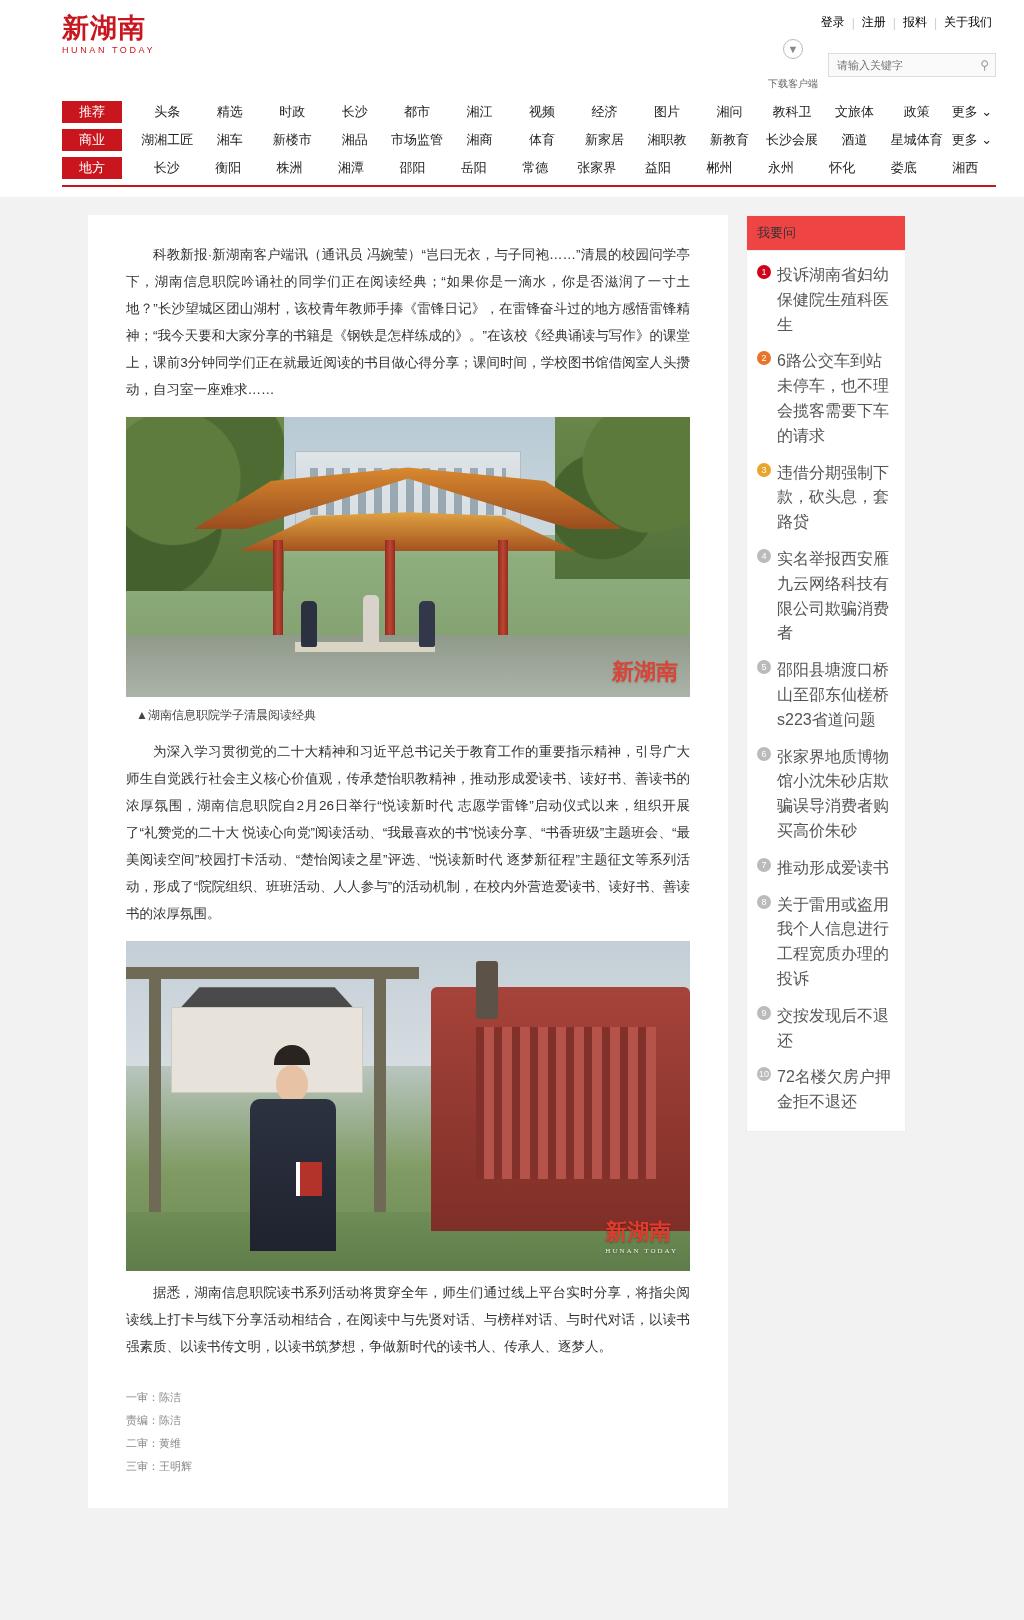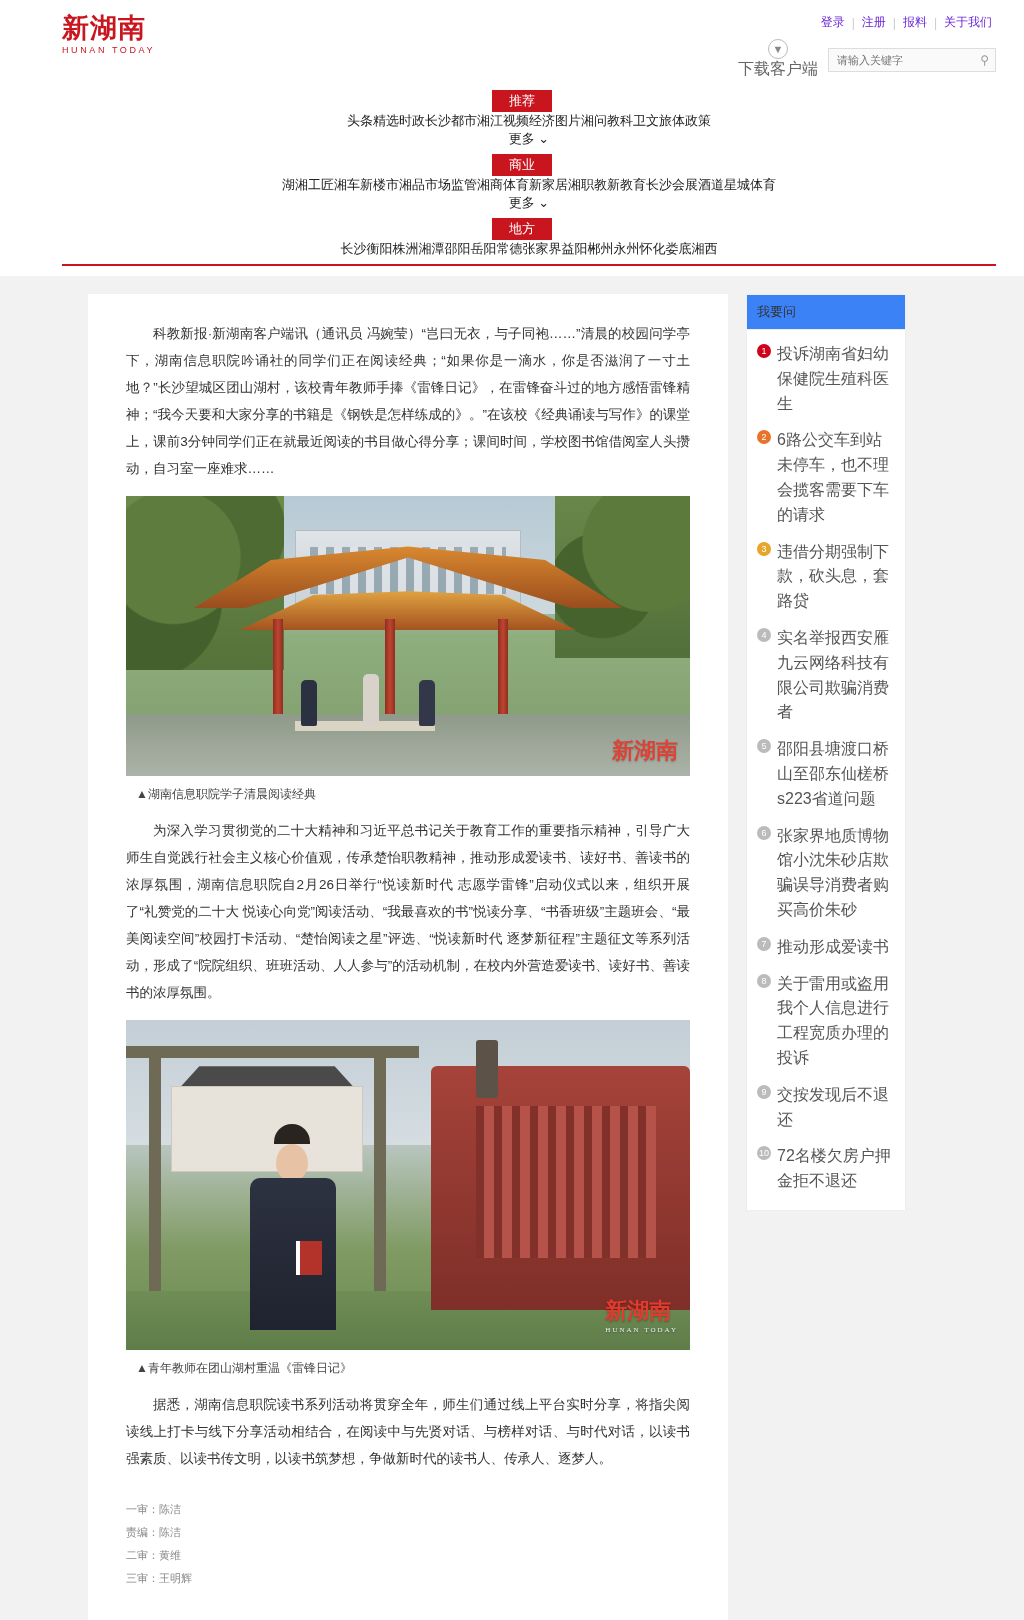--- a/index.html
+++ b/index.html
@@ -21,43 +21,43 @@
     font-family: "Liberation Serif", "DejaVu Serif", serif;
     font-size: 27px; font-weight: bold; color: #c9151e; letter-spacing: 1px;
     line-height: 1.05;
   }
   .logo-en { font-size: 9px; color: #c9151e; letter-spacing: 2.6px; margin-top: 3px; }
   .header-right { margin-left: auto; width: 320px; }
   .header-links {
     display: flex; justify-content: flex-end; align-items: center;
     font-size: 12px; color: #444; gap: 7px; padding-right: 4px;
   }
-  .header-links a { color: #6d28d9; text-decoration: none; }
+  .header-links a { color: #000000; text-decoration: none; }
   .sep { color: #ccc; }
   .header-row2 { display: flex; align-items: center; justify-content: flex-end; margin-top: 8px; }
   .app-block { display: flex; flex-direction: column; align-items: center; margin-right: 10px; }
   .app-circle {
     width: 20px; height: 20px; border-radius: 50%; border: 1px solid #bbb;
     display: flex; align-items: center; justify-content: center;
     font-size: 11px; color: #888;
   }
-  .app-text { font-size: 16px; color: #666; margin-top: 0; }
+  .app-text { font-size: 10px; color: #666; margin-top: 18px; }
   .search-box {
     width: 168px; height: 24px; border: 1px solid #ddd; background: #fafafa;
     display: flex; align-items: center; padding: 0 6px;
   }
   .search-box input {
     border: 0; outline: 0; background: transparent; font-size: 11px;
     color: #999; width: 140px; font-family: "Liberation Sans", sans-serif;
   }
   .search-icon { margin-left: auto; color: #999; font-size: 12px; }
 
   
   .nav { padding: 6px 28px 10px 62px; }
-  .nav-row { display: flex; align-items: center; margin-bottom: 6px; flex-direction: column; }
+  .nav-row { display: flex; align-items: center; margin-bottom: 6px; }
   .nav-tag {
     width: 60px; height: 22px; background: #c9151e; color: #fff;
     font-size: 13px; display: flex; align-items: center; justify-content: center;
     margin-right: 14px; flex: none;
   }
   .nav-items { display: flex; flex: 1; align-items: center; }
   .nav-items a {
     color: #222; text-decoration: none; font-size: 13px;
     flex: 1 1 0; text-align: center; white-space: nowrap;
   }
@@ -84,21 +84,21 @@
   }
   .figure { margin: 6px 0 8px 0; }
   .photo { width: 100%; position: relative; overflow: hidden; }
   .caption { font-size: 12px; color: #444; margin: 10px 0 14px 10px; }
   .signoff { margin-top: 26px; font-size: 11px; color: #888; line-height: 2.1; }
 
   
   .sidebar { width: 160px; margin-left: 18px; }
   .side-card { background: #fff; border: 1px solid #eee; }
   .side-head {
-    background: #3b82f6; padding: 8px 10px; font-size: 13px; color: #333;
+    background: #ef4444; padding: 8px 10px; font-size: 13px; color: #333;
     border-bottom: 1px solid #eee;
   }
   .side-list { padding: 6px 8px 10px 8px; }
   .side-item { display: flex; align-items: flex-start; padding: 6px 2px; }
   .rank {
     width: 14px; height: 14px; border-radius: 50%; color: #fff; font-size: 9px;
     display: flex; align-items: center; justify-content: center; flex: none;
     margin-right: 6px; margin-top: 2px;
   }
   .rank.r1 { background: #d0021b; }
@@ -303,21 +303,20 @@
             <div class="s2-hair"></div>
             <div class="s2-head"></div>
             <div class="s2-body"></div>
             <div class="s2-book"></div>
           </div>
           <div class="wmark2">
             <span>新湖南</span>
             <small>HUNAN TODAY</small>
           </div>
         </div>
-        <div class="caption">▲青年教师在团山湖村重温《雷锋日记》</div>
       </div>
 
       <p class="art-p">据悉，湖南信息职院读书系列活动将贯穿全年，师生们通过线上平台实时分享，将指尖阅读线上打卡与线下分享活动相结合，在阅读中与先贤对话、与榜样对话、与时代对话，以读书强素质、以读书传文明，以读书筑梦想，争做新时代的读书人、传承人、逐梦人。</p>
 
       <div class="signoff">
         <div>一审：陈洁</div>
         <div>责编：陈洁</div>
         <div>二审：黄维</div>
         <div>三审：王明辉</div>
 

